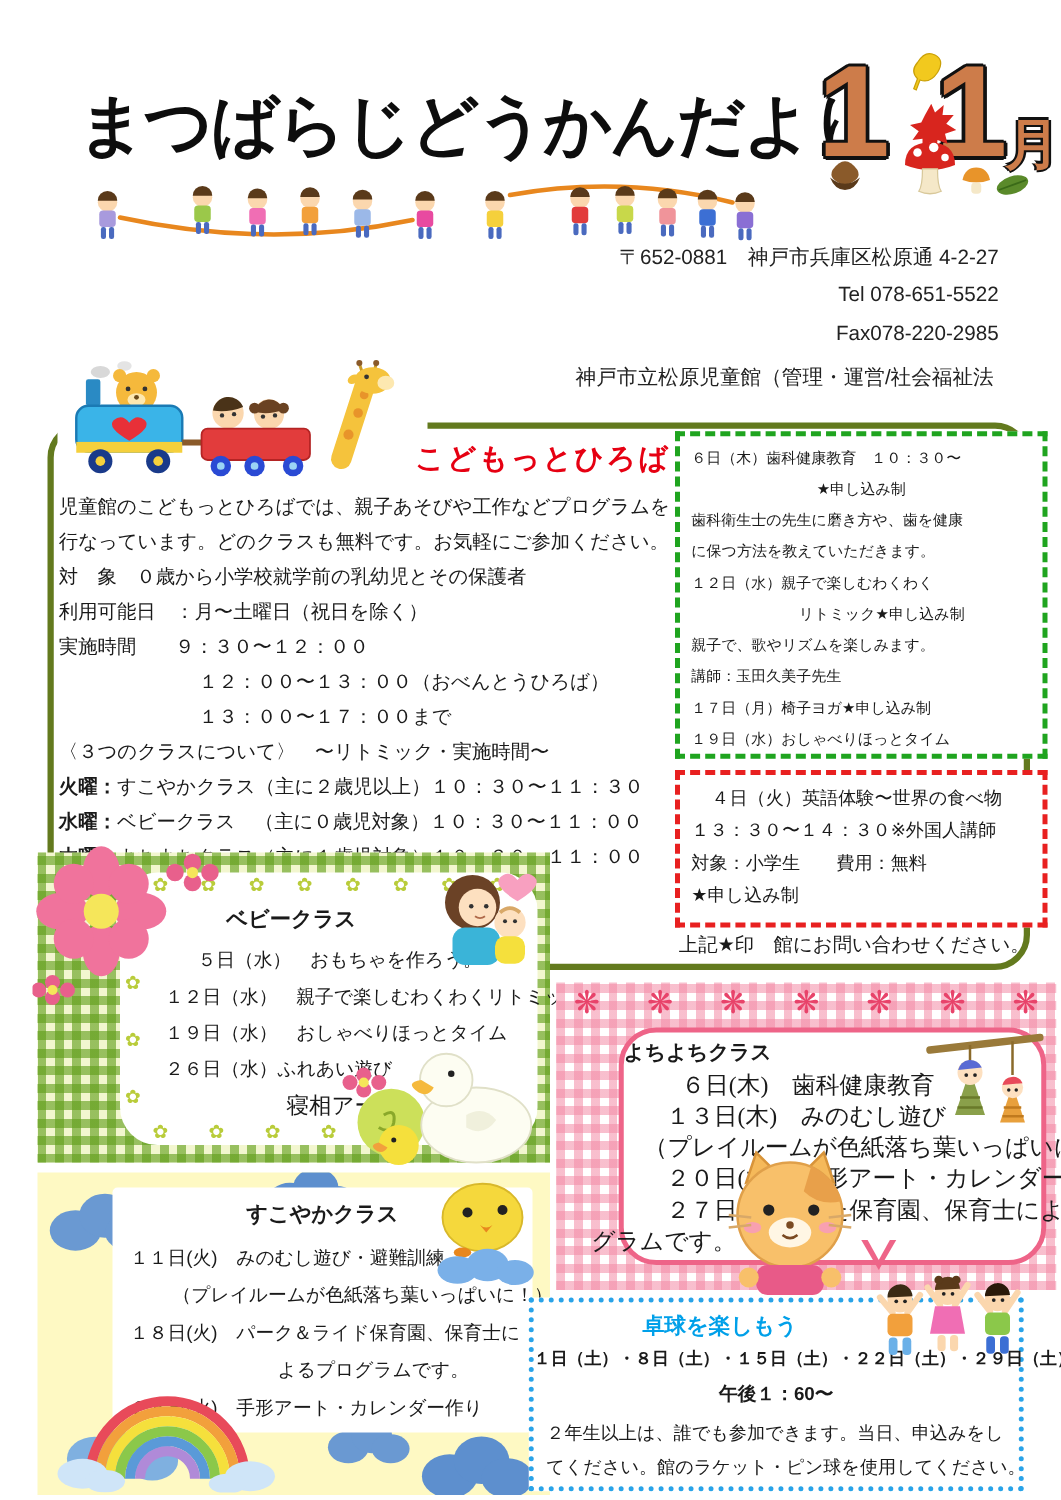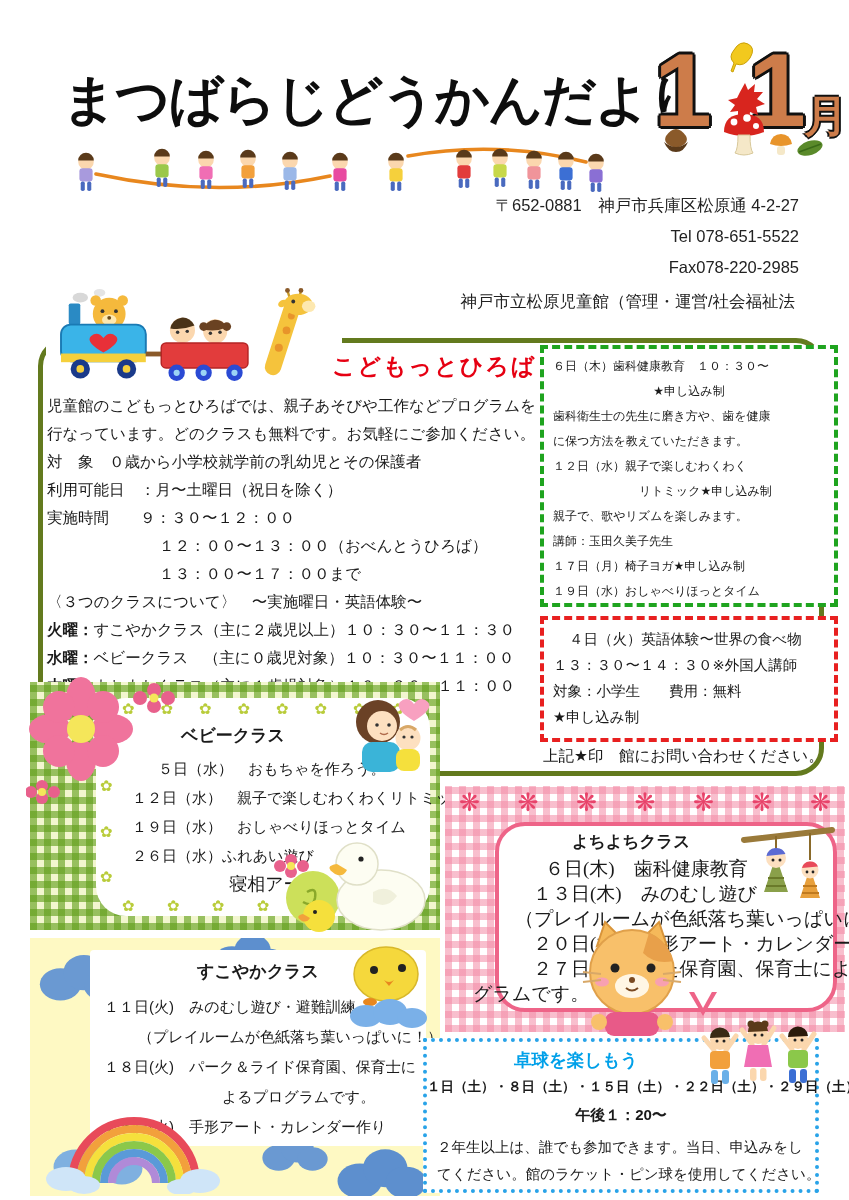--- a/index.html
+++ b/index.html
@@ -70,21 +70,21 @@
   .sk-lines .ind-b { padding-left:118px; }
   .chick-cloud { position:absolute; right:4px; top:2px; width:100px; height:90px; }
   .rainbow { position:absolute; left:14px; bottom:2px; width:180px; height:95px; }
   .cloud-svg { position:absolute; }
 
   .yochi-box { position:absolute; left:445px; top:786px; width:400px; height:246px; z-index:2; }
   .spark-row { position:absolute; left:14px; right:14px; top:4px; display:flex; justify-content:space-between; color:#e8436a; font-size:25px; font-weight:bold; line-height:1; }
   .yochi-card { position:absolute; left:50px; top:36px; right:8px; bottom:20px; background:#fff; border:4px solid #ee6488; border-radius:30px; }
   .yochi-tail { position:absolute; left:190px; bottom:-22px; width:0; height:0; border:14px solid transparent; border-top:24px solid #ee6488; }
   .yochi-tail-in { position:absolute; left:194px; bottom:-10px; width:0; height:0; border:10px solid transparent; border-top:18px solid #fff; z-index:1; }
-  .yochi-title { position:absolute; left:0; right:70px; top:5px; text-align:center; font-weight:bold; font-size:16.5px; }
+  .yochi-title { position:absolute; left:0; right:70px; top:5px; text-align:left; font-weight:bold; font-size:16.5px; }
   .yochi-lines { position:absolute; left:16px; top:30px; font-size:19px; line-height:25px;font-family:Liberation Serif, serif; }
   .yochi-lines .ln { white-space:nowrap; }
   .yochi-lines .ind-a { padding-left:30px; }
   .yochi-lines .ind-b { padding-left:18px; }
   .yochi-lines .out { margin-left:-42px; }
   .bagworms { position:absolute; right:10px; top:40px; width:95px; height:92px; }
   .cat { position:absolute; left:118px; bottom:-6px; width:150px; height:122px; z-index:2; }
 
   .pp-box { position:absolute; left:423px; top:1038px; width:396px; height:155px; border:4px dotted #29a3e8; background:#fff; z-index:2; }
   .pp-title { position:absolute; left:0; right:90px; top:6px; text-align:center; font-size:17.5px; font-weight:bold; color:#00a0e9; }
@@ -232,21 +232,21 @@
   <div class="hiroba-title">こどもっとひろば</div>
 
   <div class="hiroba-body">
     <div class="ln">児童館のこどもっとひろばでは、親子あそびや工作などプログラムを</div>
     <div class="ln">行なっています。どのクラスも無料です。お気軽にご参加ください。</div>
     <div class="ln">対　象　０歳から小学校就学前の乳幼児とその保護者</div>
     <div class="ln">利用可能日　：月〜土曜日（祝日を除く）</div>
     <div class="ln">実施時間　　９：３０〜１２：００</div>
     <div class="ln ind">１２：００〜１３：００（おべんとうひろば）</div>
     <div class="ln ind">１３：００〜１７：００まで</div>
-    <div class="ln">〈３つのクラスについて〉　〜実施曜日・英語体験〜</div>
+    <div class="ln">〈３つのクラスについて〉　〜リトミック・実施時間〜</div>
     <div class="ln"><span class="b">火曜：</span><span>すこやかクラス（主に２歳児以上）１０：３０〜１１：３０</span></div>
     <div class="ln"><span class="b">水曜：</span><span>ベビークラス　（主に０歳児対象）１０：３０〜１１：００</span></div>
     <div class="ln"><span class="b">木曜：</span><span>よちよちクラス（主に１歳児対象）１０：３０〜１１：００</span></div>
   </div>
 
   <div class="green-box">
     <div class="ln">６日（木）歯科健康教育　１０：３０〜</div>
     <div class="ln ctr">★申し込み制</div>
     <div class="ln">歯科衛生士の先生に磨き方や、歯を健康</div>
     <div class="ln">に保つ方法を教えていただきます。</div>
@@ -479,21 +479,21 @@
       <path d="M118 56 L100 58 M118 66 L100 64" stroke="#d8a868" stroke-width="2"></path>
       <rect x="42" y="96" width="54" height="24" rx="9" fill="#e85a88"></rect>
       <circle cx="36" cy="106" r="8" fill="#f8c06a"></circle>
         <circle cx="102" cy="106" r="8" fill="#f8c06a"></circle>
     </svg>
   </div>
 
   <div class="pp-box">
     <div class="pp-title">卓球を楽しもう</div>
     <div class="pp-dates b">１日（土）・８日（土）・１５日（土）・２２日（土）・２９日（土）</div>
-    <div class="pp-time">午後１：20〜</div>
+    <div class="pp-time">午後１：60〜</div>
     <div class="pp-lines">
       <div class="ln">２年生以上は、誰でも参加できます。当日、申込みをし</div>
       <div class="ln">てください。館のラケット・ピン球を使用してください。</div>
     </div>
     <svg class="pp-kids" viewBox="0 0 125 74">
       <g>
         <line x1="8" y1="22" x2="18" y2="34" stroke="#fbd7ae" stroke-width="5" stroke-linecap="round"></line>
         <line x1="40" y1="20" x2="30" y2="34" stroke="#fbd7ae" stroke-width="5" stroke-linecap="round"></line>
         <circle cx="24" cy="24" r="10" fill="#fbd7ae"></circle>
           <path d="M14 22 a10 10 0 0 1 20 -1z" fill="#3a2a14"></path>

